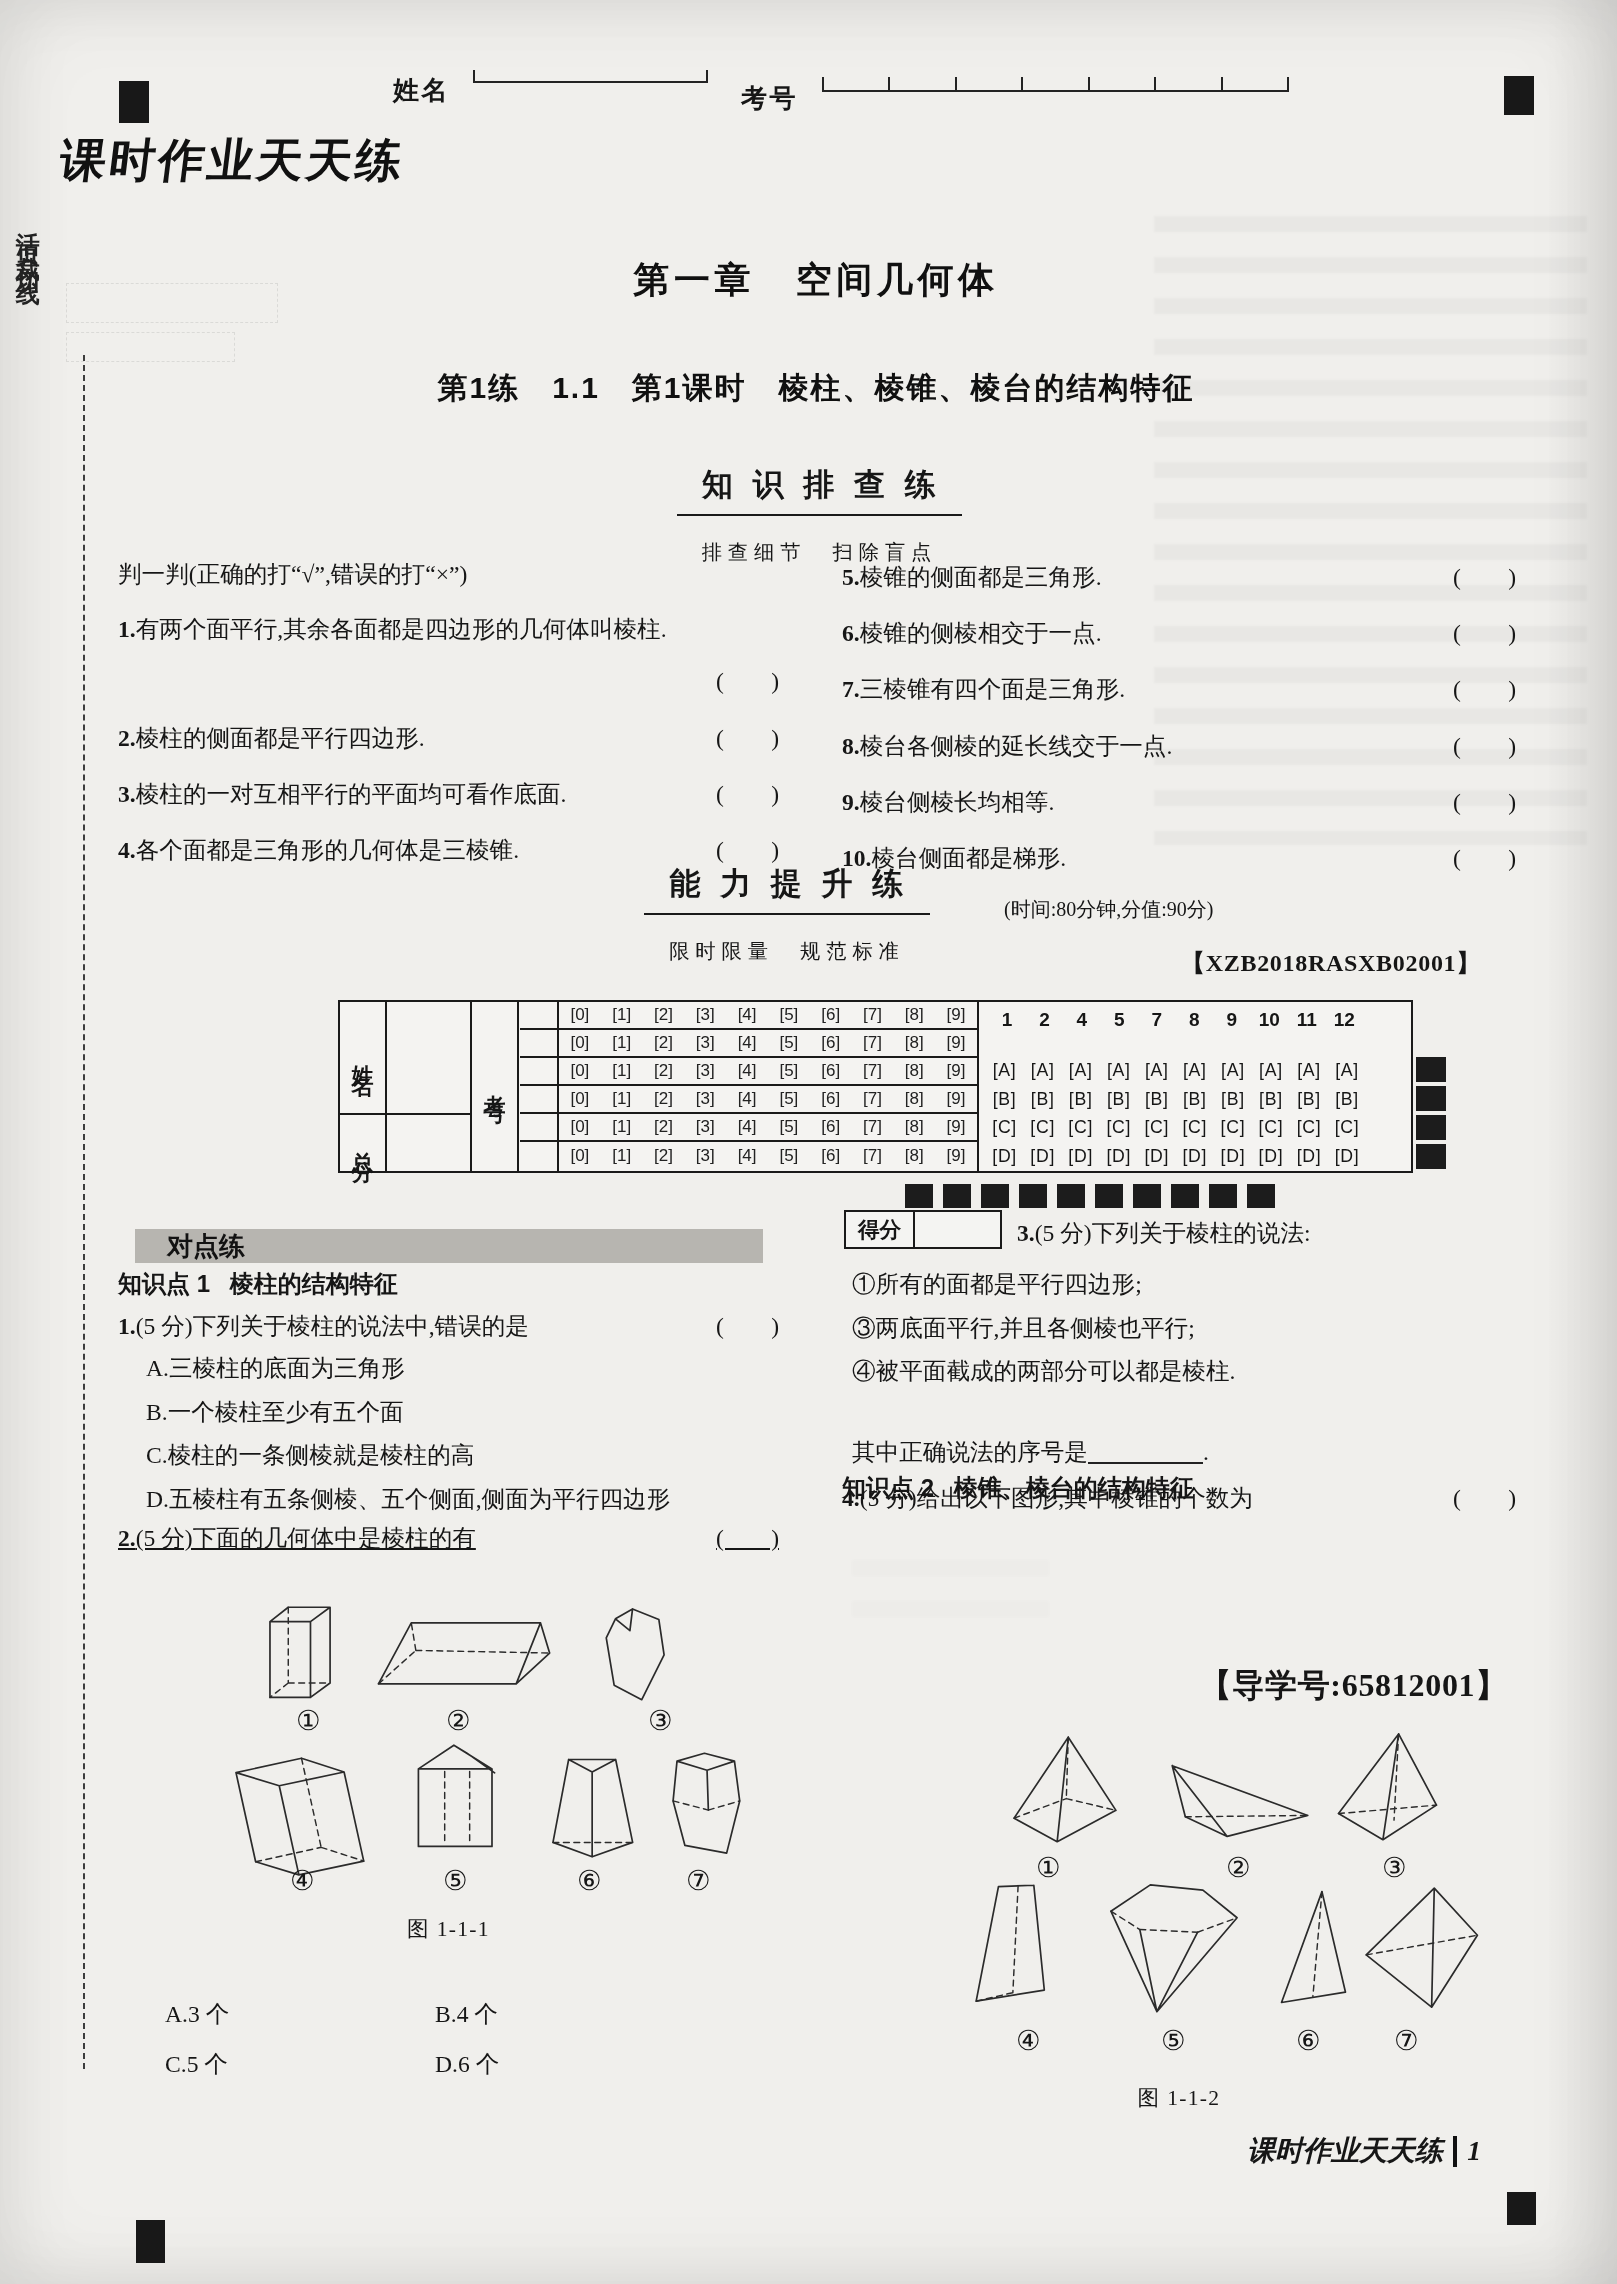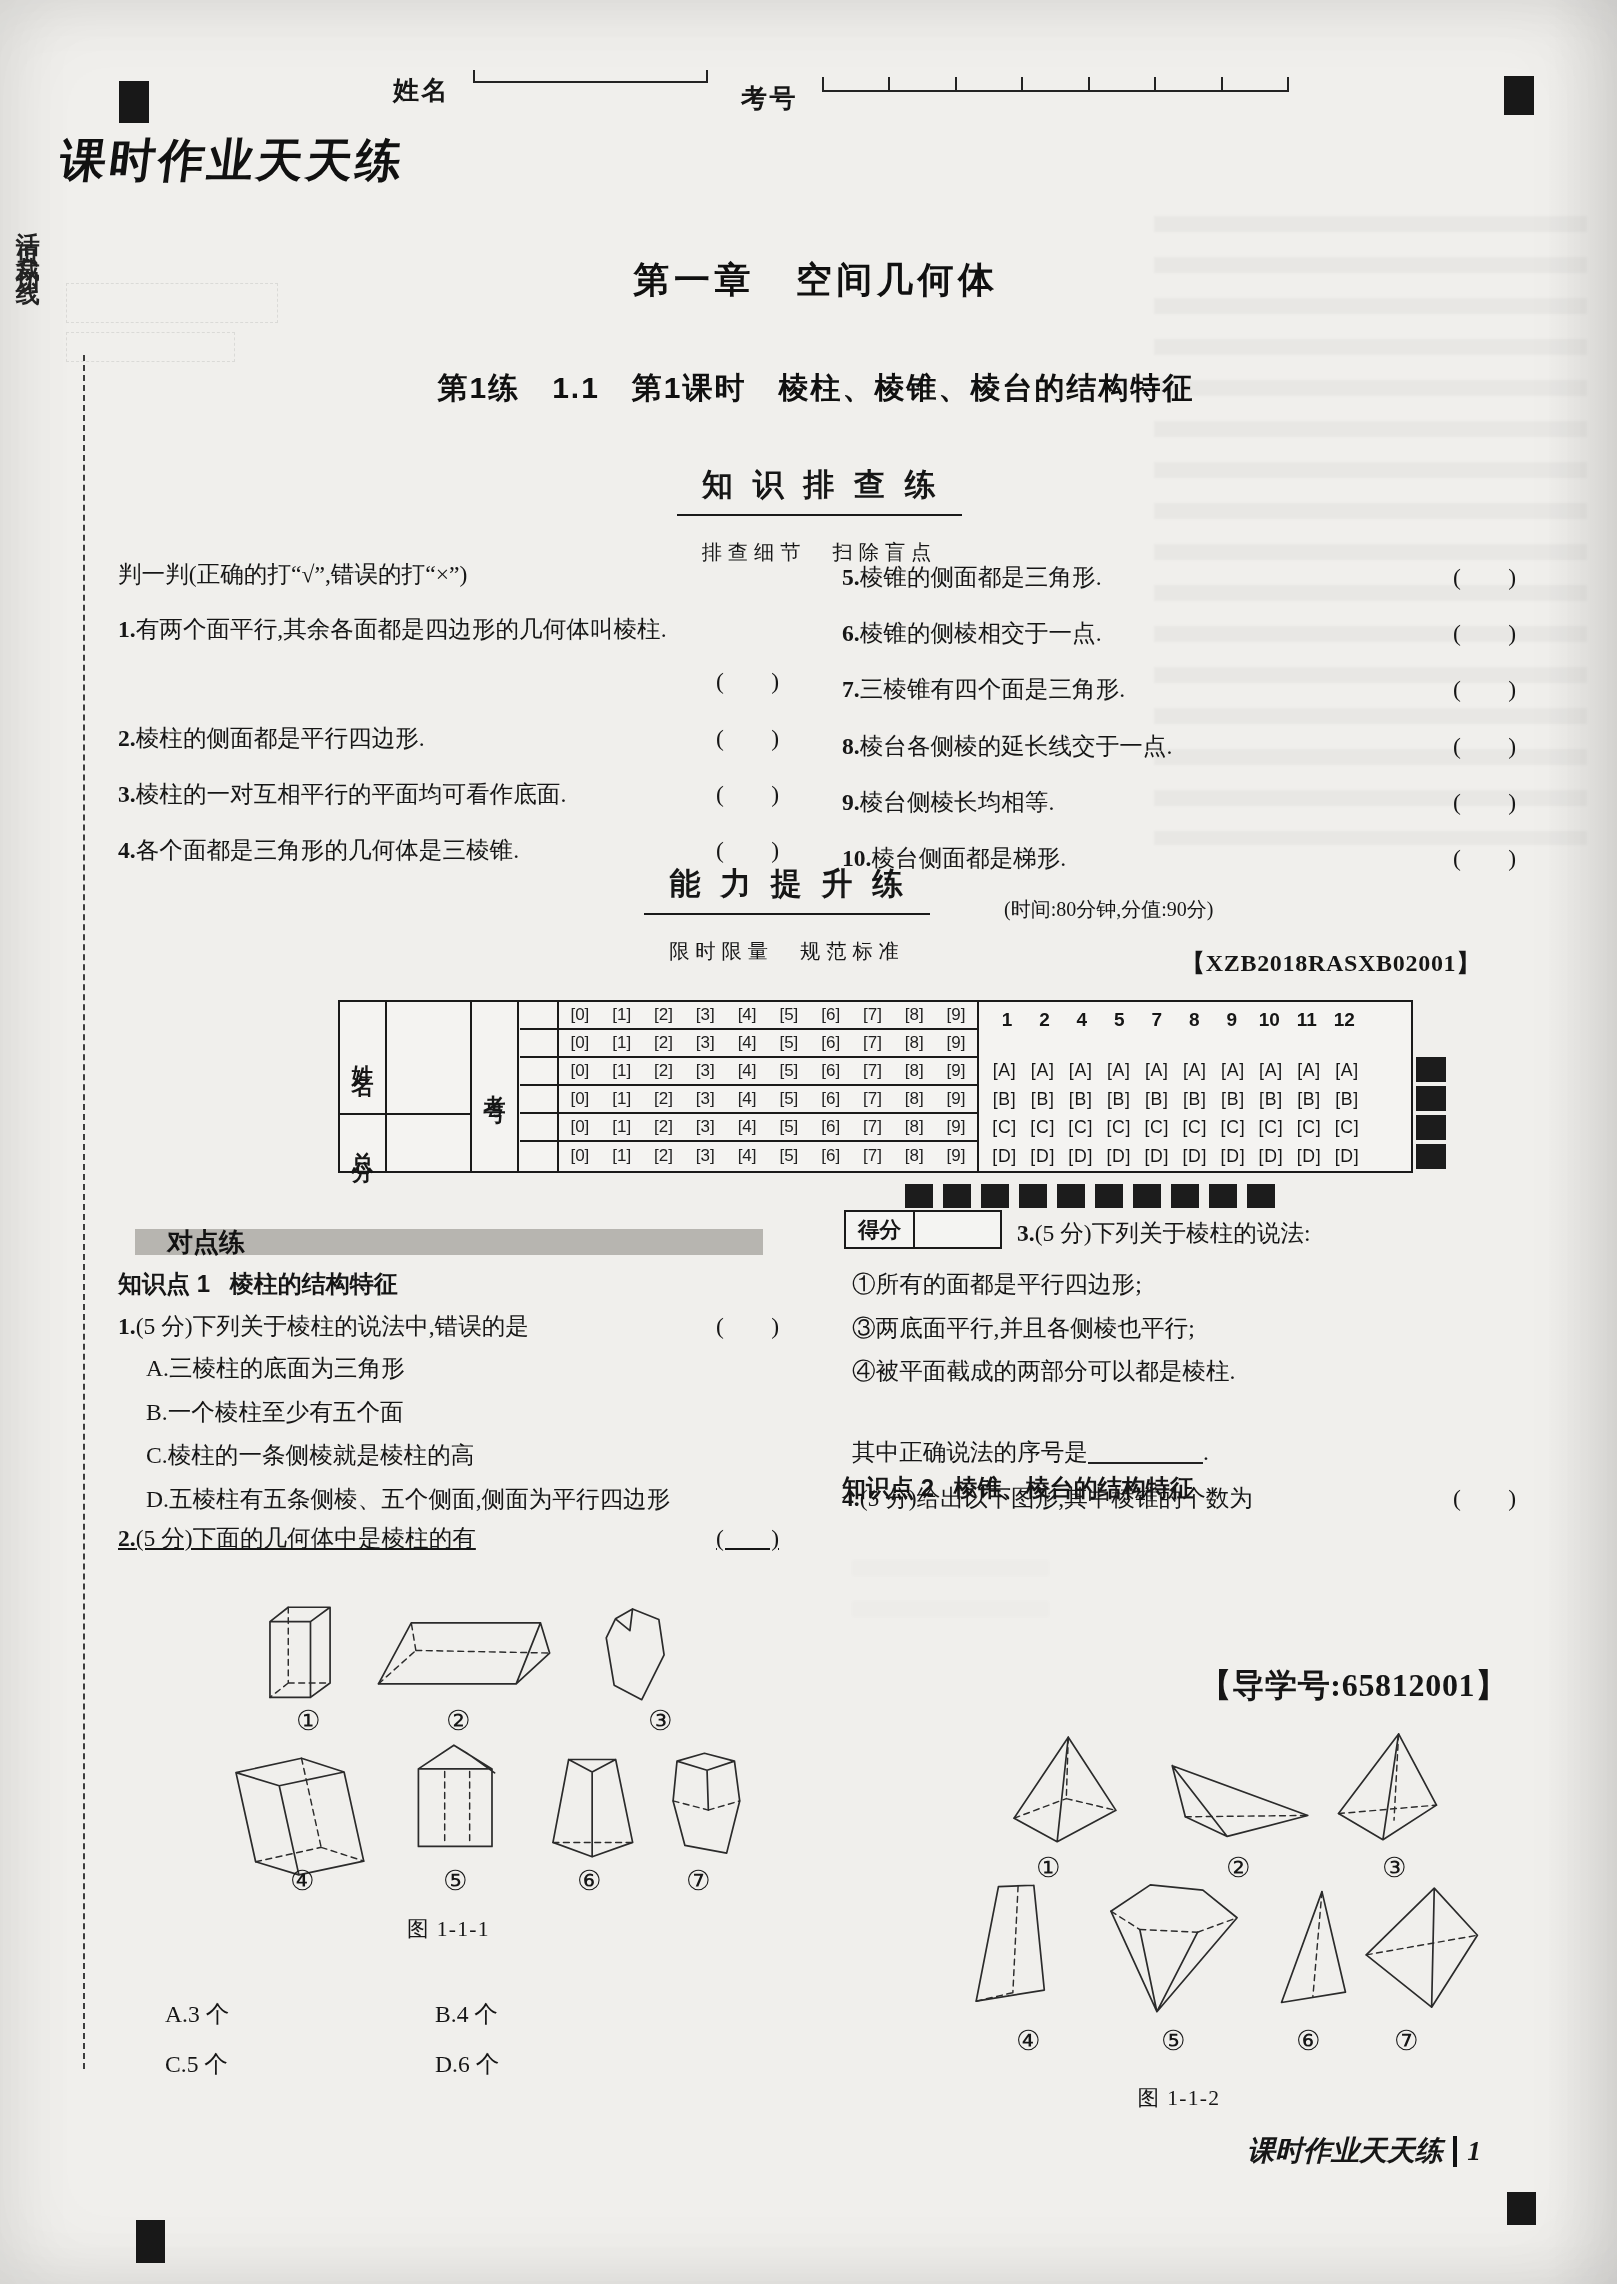--- a/index.html
+++ b/index.html
@@ -354,21 +354,21 @@
     <div class="block" style="left: 981px; top: 1184px; width: 27.5px; height: 23.6px;"></div>
     <div class="block" style="left: 1019px; top: 1184px; width: 27.5px; height: 23.6px;"></div>
     <div class="block" style="left: 1057px; top: 1184px; width: 27.5px; height: 23.6px;"></div>
     <div class="block" style="left: 1095px; top: 1184px; width: 27.5px; height: 23.6px;"></div>
     <div class="block" style="left: 1133px; top: 1184px; width: 27.5px; height: 23.6px;"></div>
     <div class="block" style="left: 1171px; top: 1184px; width: 27.5px; height: 23.6px;"></div>
     <div class="block" style="left: 1209px; top: 1184px; width: 27.5px; height: 23.6px;"></div>
     <div class="block" style="left: 1247px; top: 1184px; width: 27.5px; height: 23.6px;"></div>
   </div>
 
-<div class="banner" style="left:135px;top:1229px;width:628px;height:26px;padding-left:32px;">对点练</div>
+<div class="banner" style="left:135px;top:1229px;width:628px;height:34px;padding-left:32px;">对点练</div>
 
 <div class="kp" style="left:118px;top:1268px;">
   <span>知识点 1</span>
   <span>棱柱的结构特征</span>
 </div>
 
 <div class="qline" id="q1-line" style="left:118px;top:1310px;width:661px;">
     <span class="q-text"><b>1.</b>(5 分)下列关于棱柱的说法中,错误的是</span>
     <span class="q-paren">(　　)</span>
   </div>

